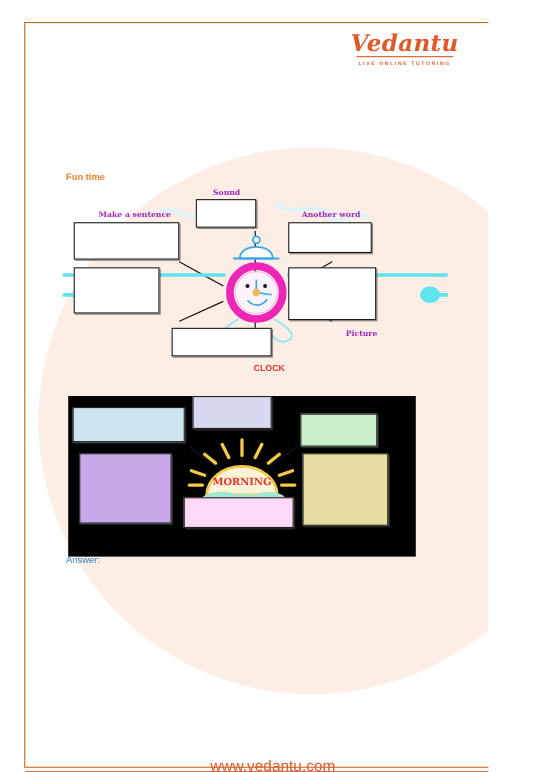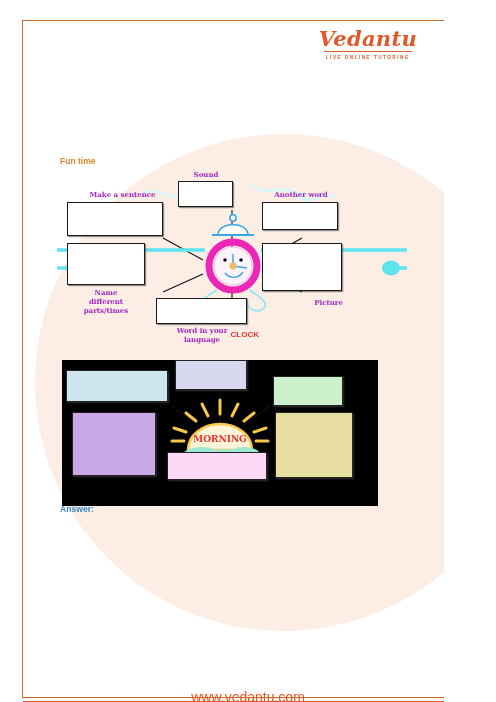--- a/index.html
+++ b/index.html
@@ -75,21 +75,21 @@
     position:absolute;left:60px;top:147px;
     font-size:8.6px;color:#111;z-index:4;white-space:nowrap;
   }
   .q1 .qlabel{color:#e8842c;}
   .q2{
     position:absolute;left:60px;top:336px;
     font-size:8.6px;color:#111;z-index:4;white-space:nowrap;
   }
   .answer{
     position:absolute;left:60px;top:492px;
-    font-size:8.6px;color:#3a86c8;z-index:4;font-weight:bold;
+    font-size:8.6px;color:#3a86c8;z-index:4;
   }
   .footer{
     position:absolute;left:0;top:676px;width:496px;text-align:center;
     z-index:7;
   }
   .footer-link{
     font-size:14px;color:#e0592a;
   }
   .footer-rule{
     position:absolute;left:23px;top:689px;width:448px;height:1.2px;
@@ -198,26 +198,21 @@
     <div class="cbox" style="left:12px;top:22px;width:96px;height:34px;"></div>
     <div class="cbox" style="left:123px;top:1px;width:55px;height:26px;"></div>
     <div class="cbox" style="left:207px;top:22px;width:76px;height:28px;"></div>
     <div class="cbox" style="left:12px;top:63px;width:78px;height:42px;"></div>
     <div class="cbox" style="left:207px;top:63px;width:80px;height:48px;"></div>
     <div class="cbox" style="left:101px;top:118px;width:91px;height:26px;"></div>
 
     <div class="clabel" style="left:20px;top:10px;width:95px;">Make a sentence</div>
     <div class="clabel" style="left:120px;top:-10px;width:62px;">Sound</div>
     <div class="clabel" style="left:208px;top:10px;width:76px;">Another word</div>
-    <div class="clabel" style="left:12px;top:108px;width:78px;white-space:pre-line;">Name
-different
-parts/times</div>
     <div class="clabel" style="left:208px;top:118px;width:80px;text-align:right;">Picture</div>
-    <div class="clabel" style="left:105px;top:146px;width:84px;white-space:pre-line;">Word in your
-language</div>
   </div>
 
 
   <div class="morn-area">
     <svg width="316" height="146" viewBox="0 0 316 146">
 
       <line x1="110" y1="46" x2="140" y2="68" stroke="#111" stroke-width="1.3"></line>
       <line x1="158" y1="32" x2="158" y2="62" stroke="#111" stroke-width="1.3"></line>
       <line x1="208" y1="46" x2="178" y2="68" stroke="#111" stroke-width="1.3"></line>
       <line x1="110" y1="104" x2="140" y2="86" stroke="#111" stroke-width="1.3"></line>

